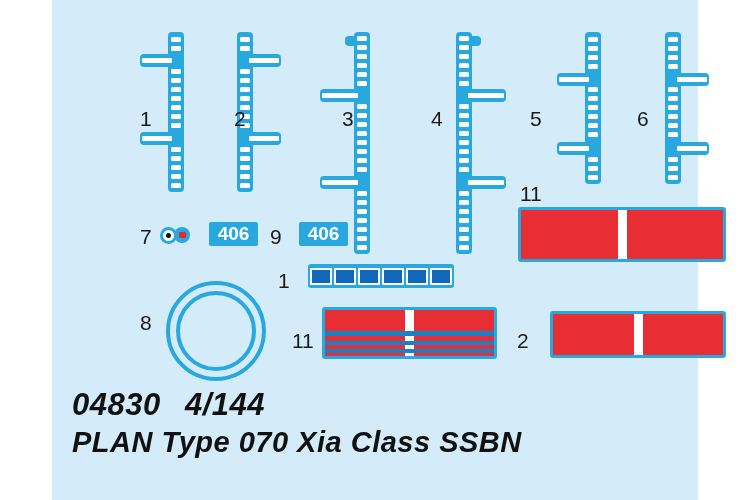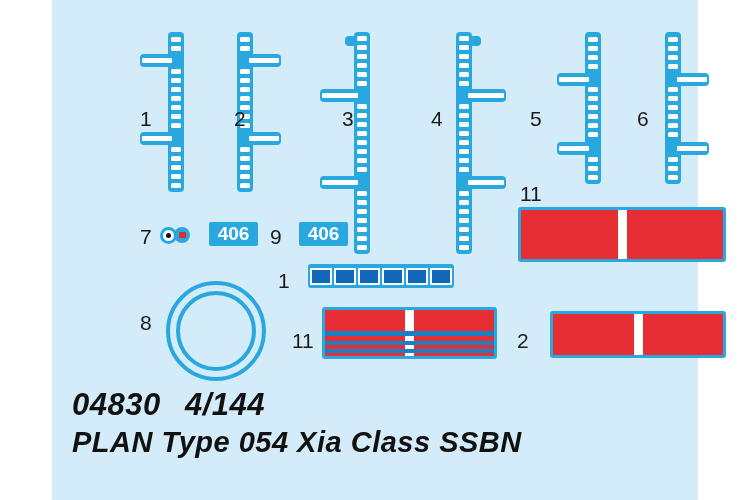--- a/index.html
+++ b/index.html
@@ -246,16 +246,16 @@
     <div class="flagbox" style="left:498px;top:311px;width:176px;height:47px;">
       <div class="flagin">
         <div class="redhalf"></div>
         <div class="whitebar"></div>
         <div class="redhalf"></div>
       </div>
     </div>
 
     <div class="title" style="left:20px;top:387px;font-size:31px;">04830</div>
     <div class="title" style="left:133px;top:387px;font-size:31px;">4/144</div>
-    <div class="title" style="left:20px;top:426px;font-size:29px;">PLAN Type 054 Xia Class SSBN</div>
+    <div class="title" style="left:20px;top:426px;font-size:29px;">PLAN Type 070 Xia Class SSBN</div>
 
   </div>
 </div>
 
 </body></html>

